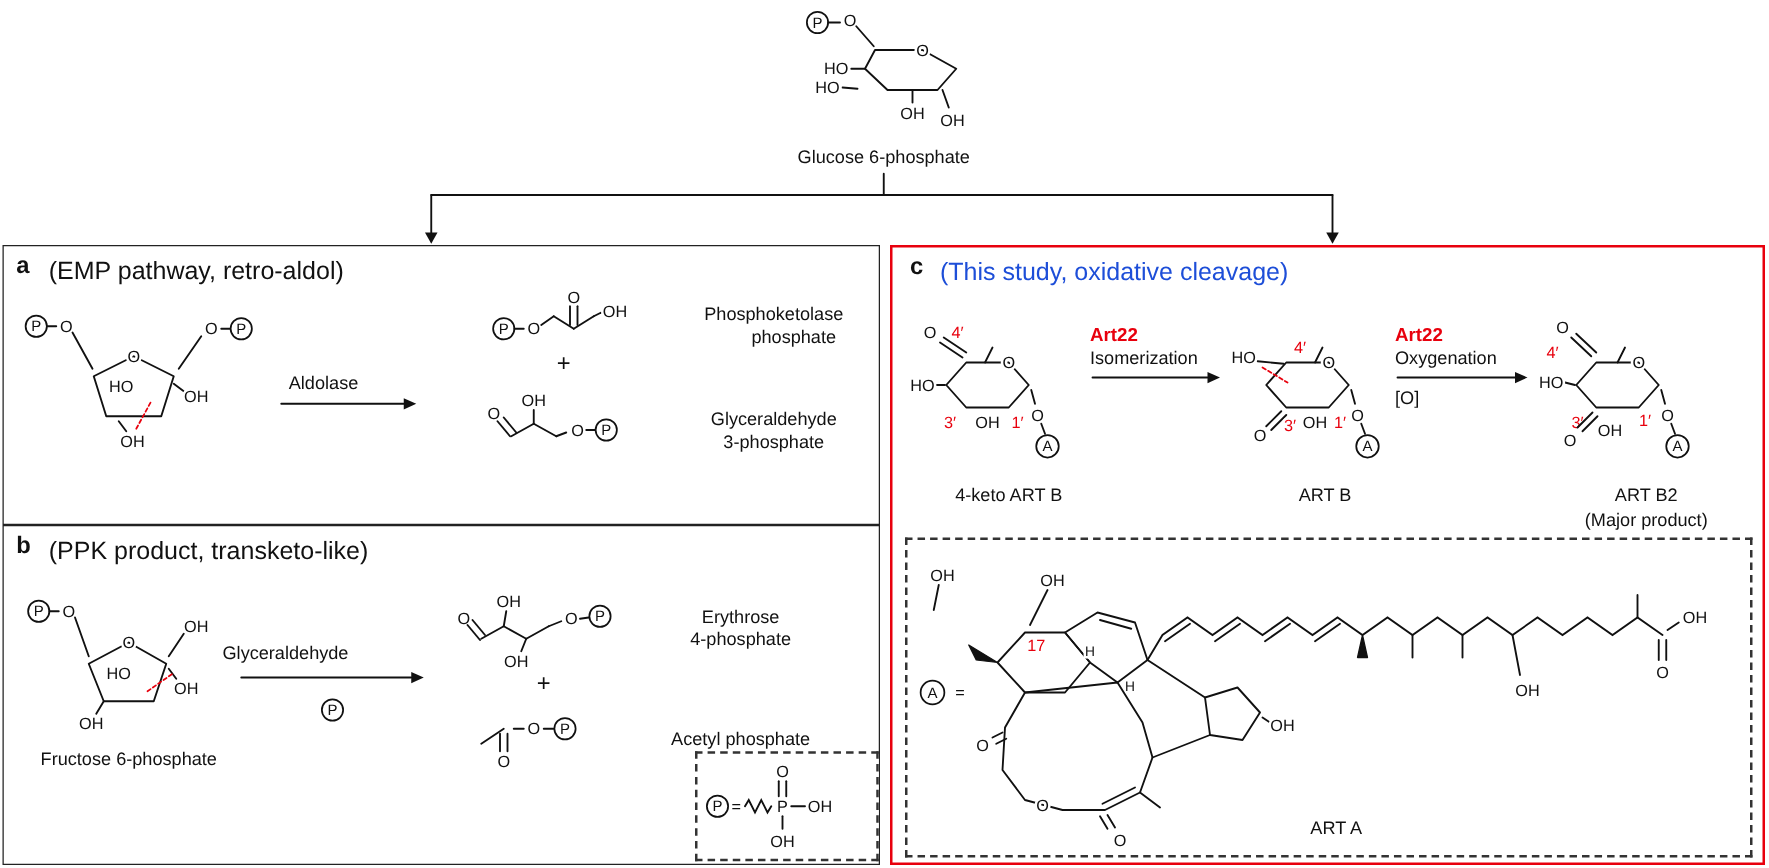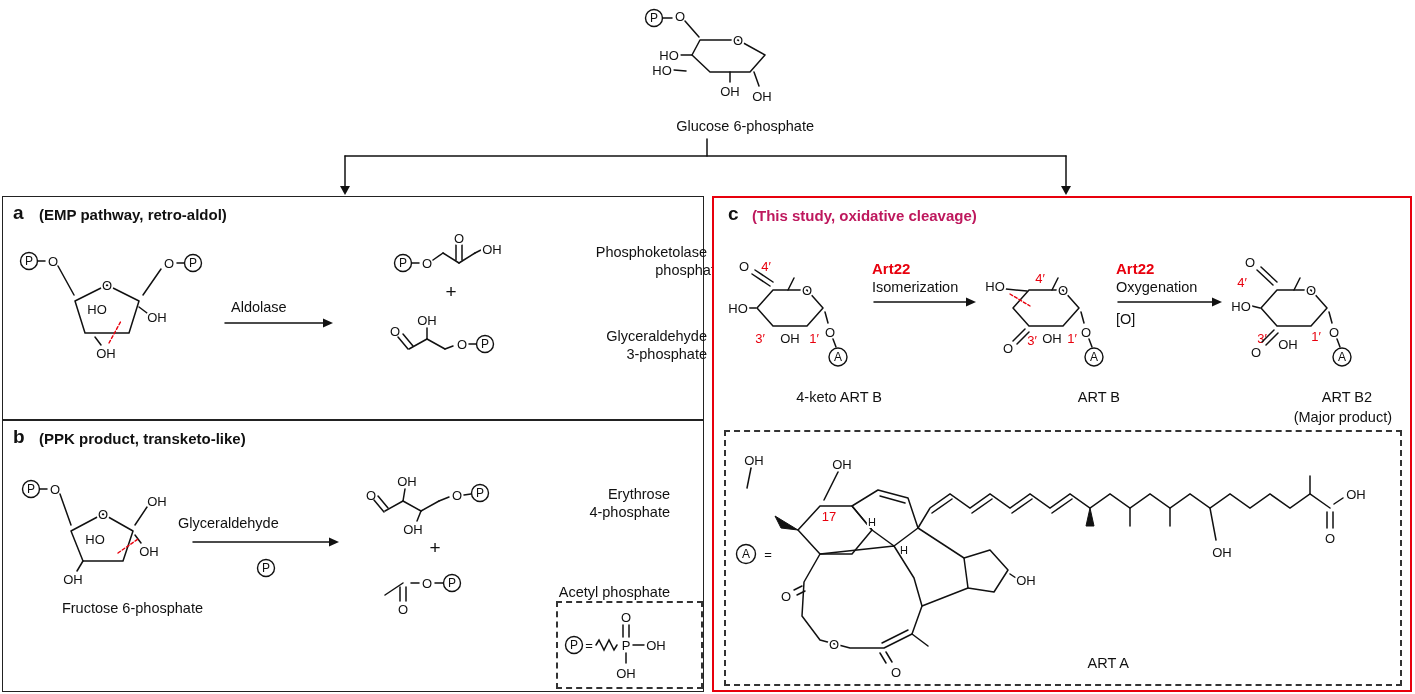--- a/index.html
+++ b/index.html
@@ -2,23 +2,23 @@
 <html><head>
 <meta charset="utf-8">
 <style>
   *{margin:0;padding:0;box-sizing:border-box}
   html,body{width:1415px;height:694px;background:#fff;font-family:"Liberation Sans",sans-serif;color:#111}
   .figure{position:relative;width:1415px;height:694px;background:#fff;overflow:hidden}
   .abs{position:absolute}
   .panel{position:absolute;border:1.6px solid #222;background:#fff}
   .panel.red{border:2px solid #e8000d}
   .panel-letter{position:absolute;font-size:19px;font-weight:bold}
-  .panel-title{position:absolute;font-size:15px;font-weight:bold;white-space:nowrap}
-  .panel-title.redt{color:#be185d}
-  .mol-label{position:absolute;font-size:14.5px;text-align:right;line-height:18px}
+  .panel-title{position:absolute;font-size:20px;font-weight:normal;white-space:nowrap}
+  .panel-title.redt{color:#1d4ed8}
+  .mol-label{position:absolute;font-size:14.5px;text-align:center;line-height:18px}
   .enzyme{position:absolute;font-size:14.5px;text-align:left;white-space:nowrap}
   .enzyme.redt{color:#e8000d;font-weight:bold;font-size:15px}
   .plus{position:absolute;font-size:19px;text-align:center}
   .dashed-box{position:absolute;border:2px dashed #333;background:#fff}
   svg{position:absolute;overflow:visible}
   svg line,svg polyline,svg path{stroke:#111;stroke-width:1.5;fill:none;stroke-linecap:round}
   svg polygon{stroke:#111;stroke-width:1.5;fill:none;stroke-linejoin:round}
   svg polygon.arrow{fill:#111;stroke:none}
   svg polygon.wedge{fill:#111;stroke:#111;stroke-width:1}
   svg circle.sym{fill:#fff;stroke:#111;stroke-width:1.4}

